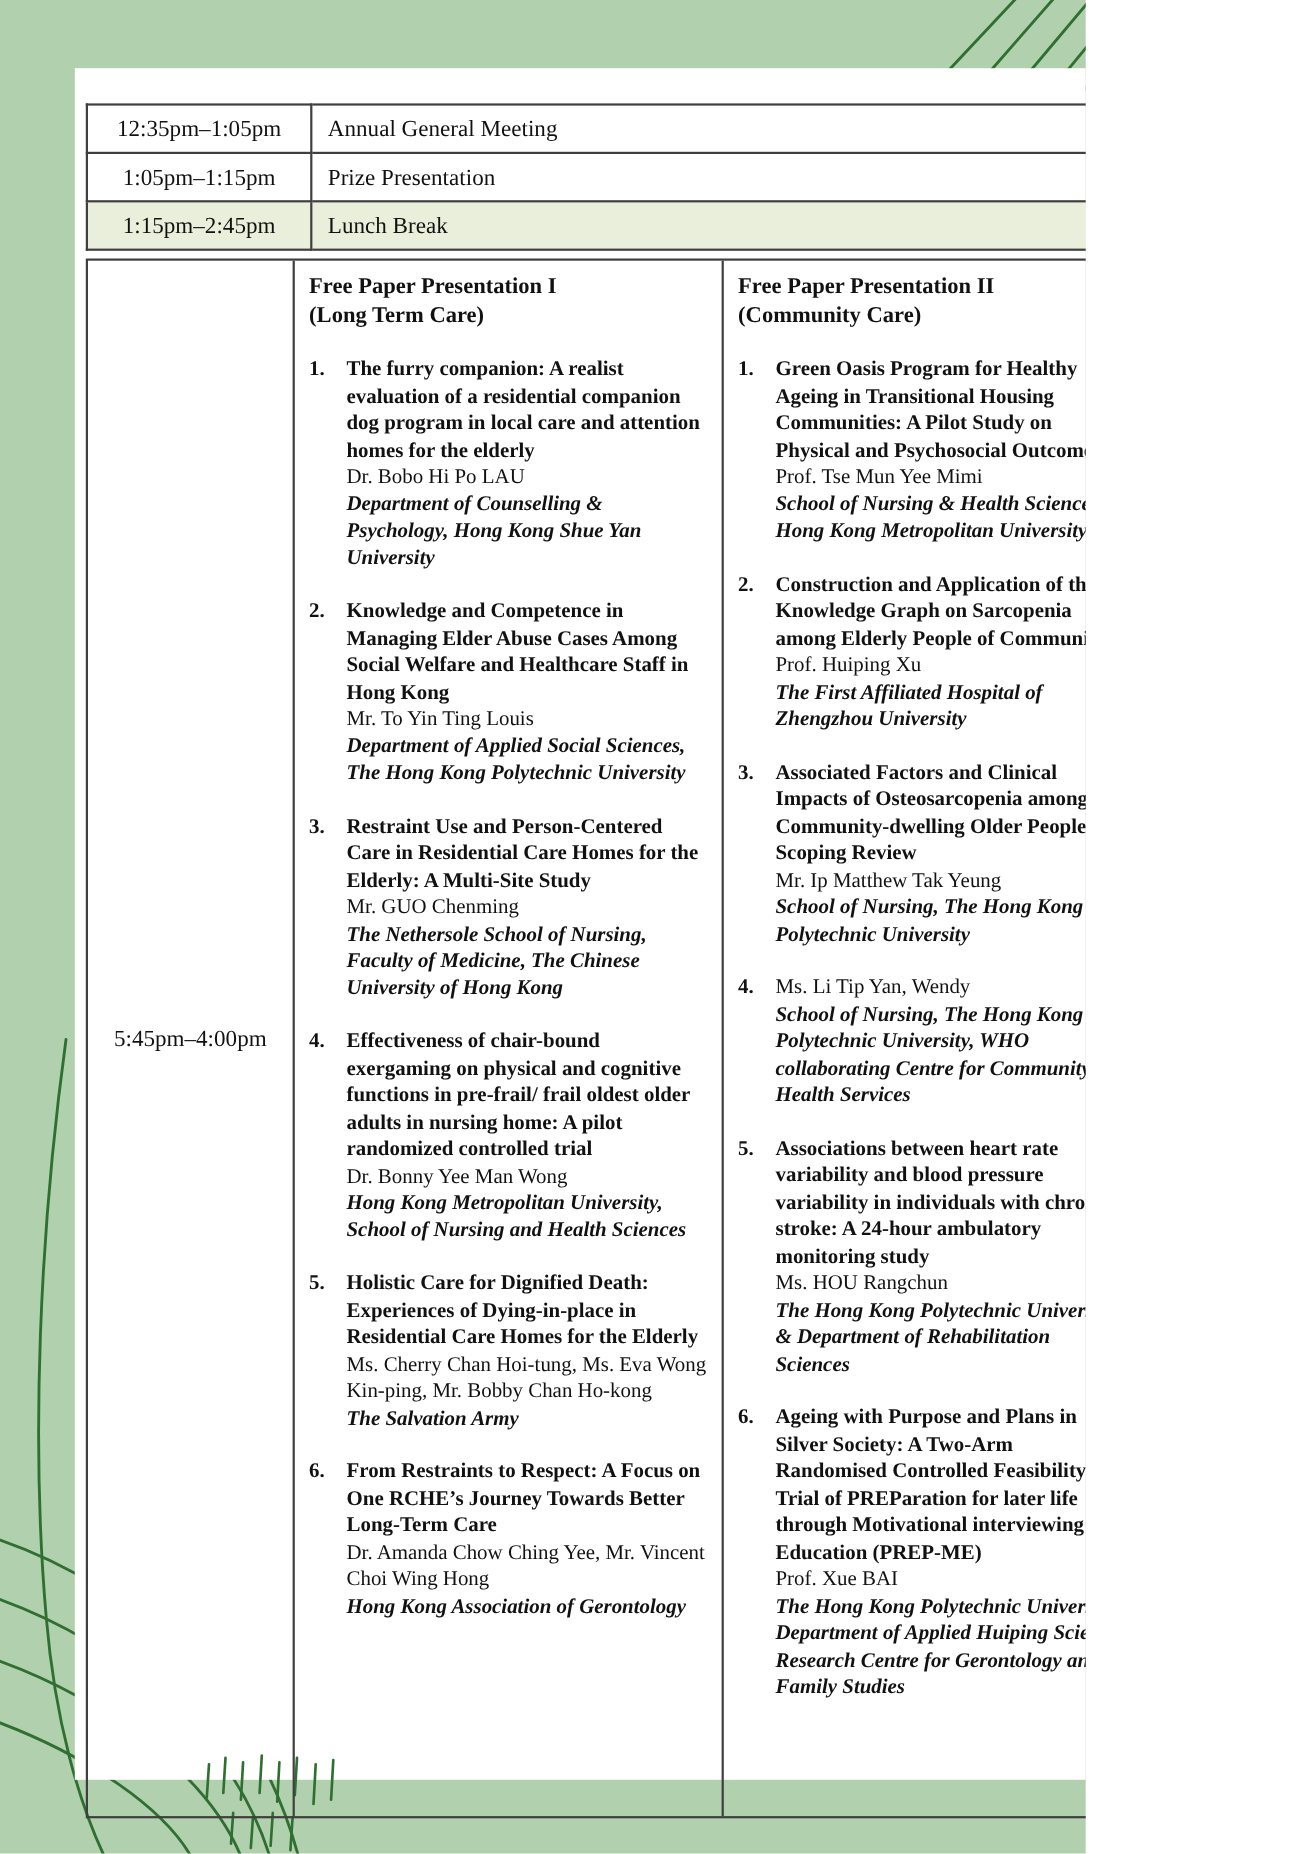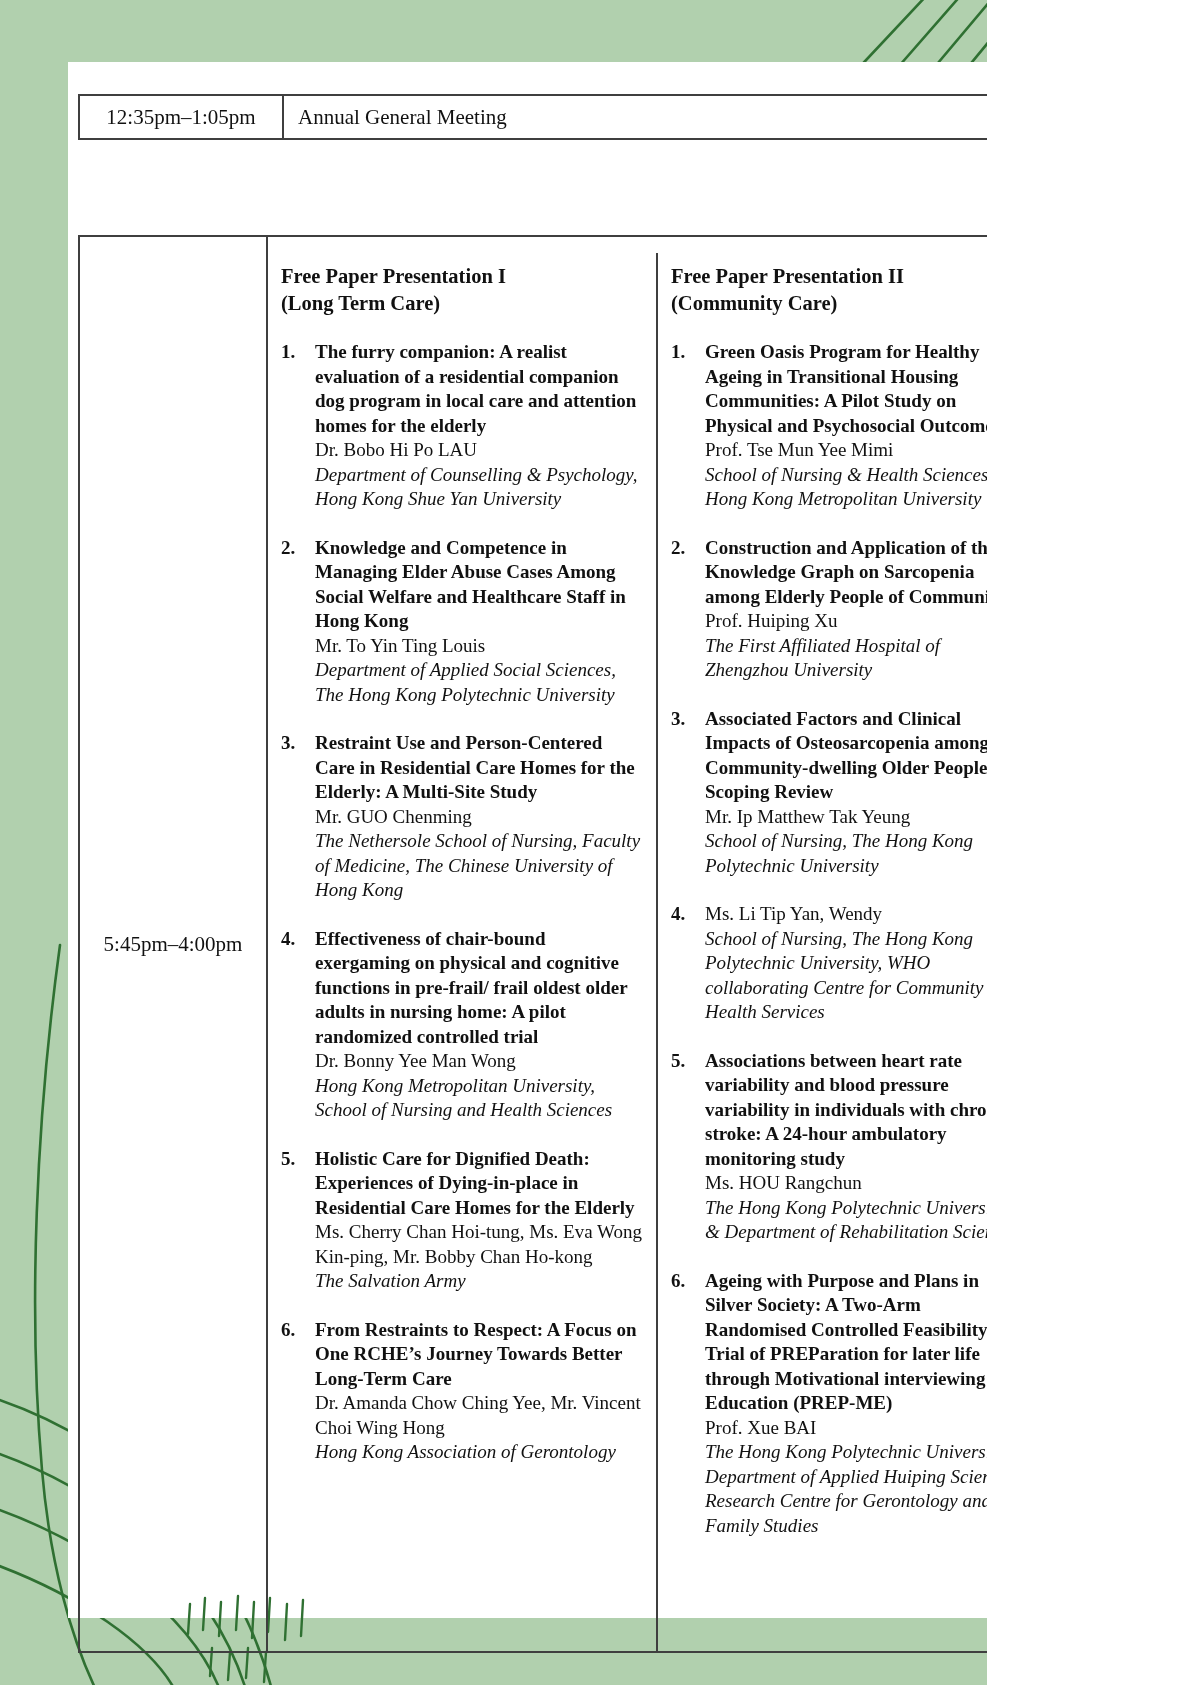--- a/index.html
+++ b/index.html
@@ -45,34 +45,33 @@
     width:188px;flex:0 0 188px;
     border-right:2px solid #3f3f3f;
     display:flex;align-items:center;justify-content:center;
     font-size:21px;
     box-sizing:border-box;
   }
   .col{
     box-sizing:border-box;
     padding:10px 8px 10px 13px;
     overflow:hidden;
-    margin-top:16px;
   }
   .col1{width:390px;flex:0 0 390px;border-right:2px solid #3f3f3f;}
   .col2{flex:1;}
   .colhead{
     font-weight:bold;font-size:20.5px;line-height:1.3;
     margin-bottom:4px;
   }
   .item{display:flex;margin-top:24px;}
   .num{width:34px;flex:0 0 34px;font-weight:bold;font-size:19px;line-height:24.5px;}
   .itxt{flex:1;padding-right:4px;font-size:19px;line-height:24.5px;}
   .ititle{font-weight:bold;}
   .ipres{font-weight:normal;}
-  .iaff{font-style:italic;}
+  .iaff{font-style:italic;font-weight:bold;}
 </style>
 </head>
 <body>
 
 <div class="canvas">
 
   <svg class="deco" width="1191" height="1685" viewBox="0 0 1191 1685" fill="none">
     <g stroke="#2f7032" stroke-width="2.6" stroke-linecap="round">
 
       <path d="M838 90 L928 -6"></path>
@@ -115,21 +114,29 @@
     </g>
   </svg>
 
   <table class="schedule">
     <tbody>
   <tr>
     <td class="t">12:35pm–1:05pm</td>
     <td class="e">Annual General Meeting</td>
   </tr>
 
-
+  <tr>
+    <td class="t">1:05pm–1:15pm</td>
+    <td class="e">Prize Presentation</td>
+  </tr>
+
+  <tr class="hl">
+    <td class="t">1:15pm–2:45pm</td>
+    <td class="e">Lunch Break</td>
+  </tr>
 </tbody>
   </table>
 
   <div class="session">
     <div class="time-cell">5:45pm–4:00pm</div>
 
     <div class="col col1">
       <div class="colhead">
         <div>Free Paper Presentation I</div>
         <div>(Long Term Care)</div>

